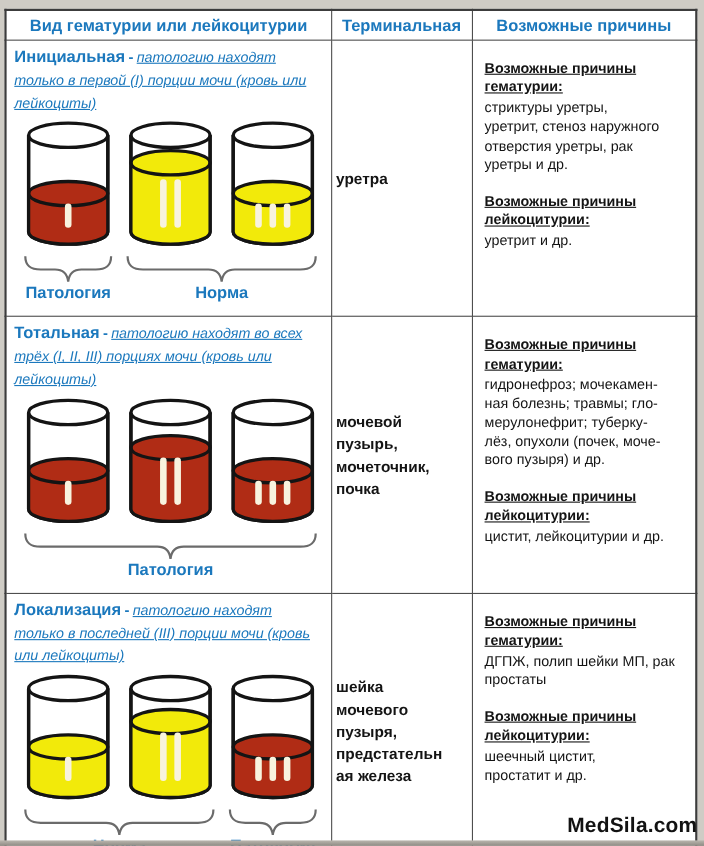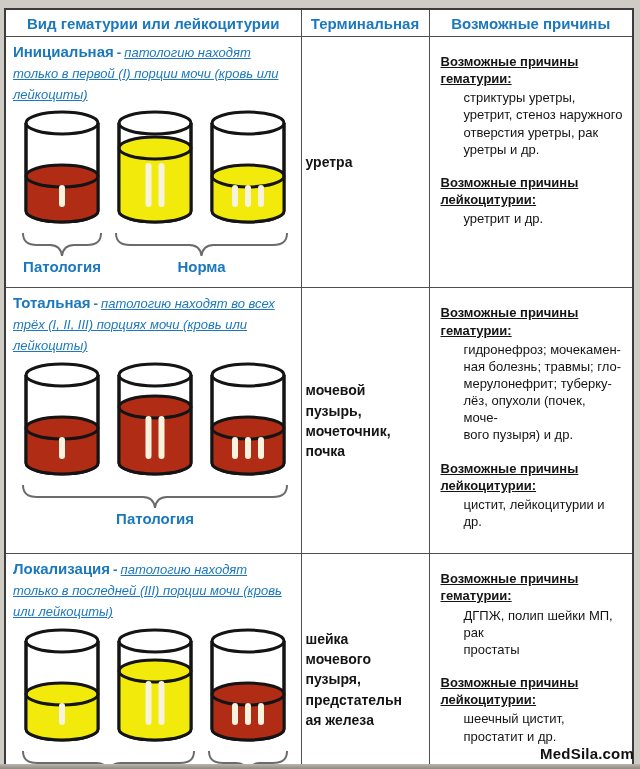--- a/index.html
+++ b/index.html
@@ -27,25 +27,25 @@
   .illo{position:relative;height:178px;margin-top:4px;}
   .brace-label{color:#1b78bd;font-weight:bold;font-size:15px;}
   td.loc{
     vertical-align:middle;text-align:left;
     font-weight:bold;font-size:14px;color:#141414;
     white-space:pre-line;line-height:1.45;padding:4px;
   }
   .causes{padding:15px 8px 6px 10px;font-size:13px;color:#141414;line-height:1.32;}
   .cause-block{margin-bottom:16px;}
   .cause-heading{font-weight:bold;text-decoration:underline;white-space:pre-line;}
-  .cause-body{white-space:pre-line;margin-top:2px;margin-left:23px;}
+  .cause-body{white-space:pre-line;margin-top:2px;}
   .footer{position:absolute;left:0;right:0;bottom:0;height:24px;}
   .watermark{
     position:absolute;right:6px;bottom:7px;
-    font-weight:bold;font-size:15px;color:#121212;letter-spacing:0.2px;
+    font-weight:bold;font-size:19px;color:#121212;letter-spacing:0.2px;
   }
   .bottom-strip{
     position:absolute;left:0;bottom:0;width:100%;height:5px;
     background:linear-gradient(#bab6ae,#8e8a83);
   }
 </style>
 </head>
 <body>
 
 <div class="page">

